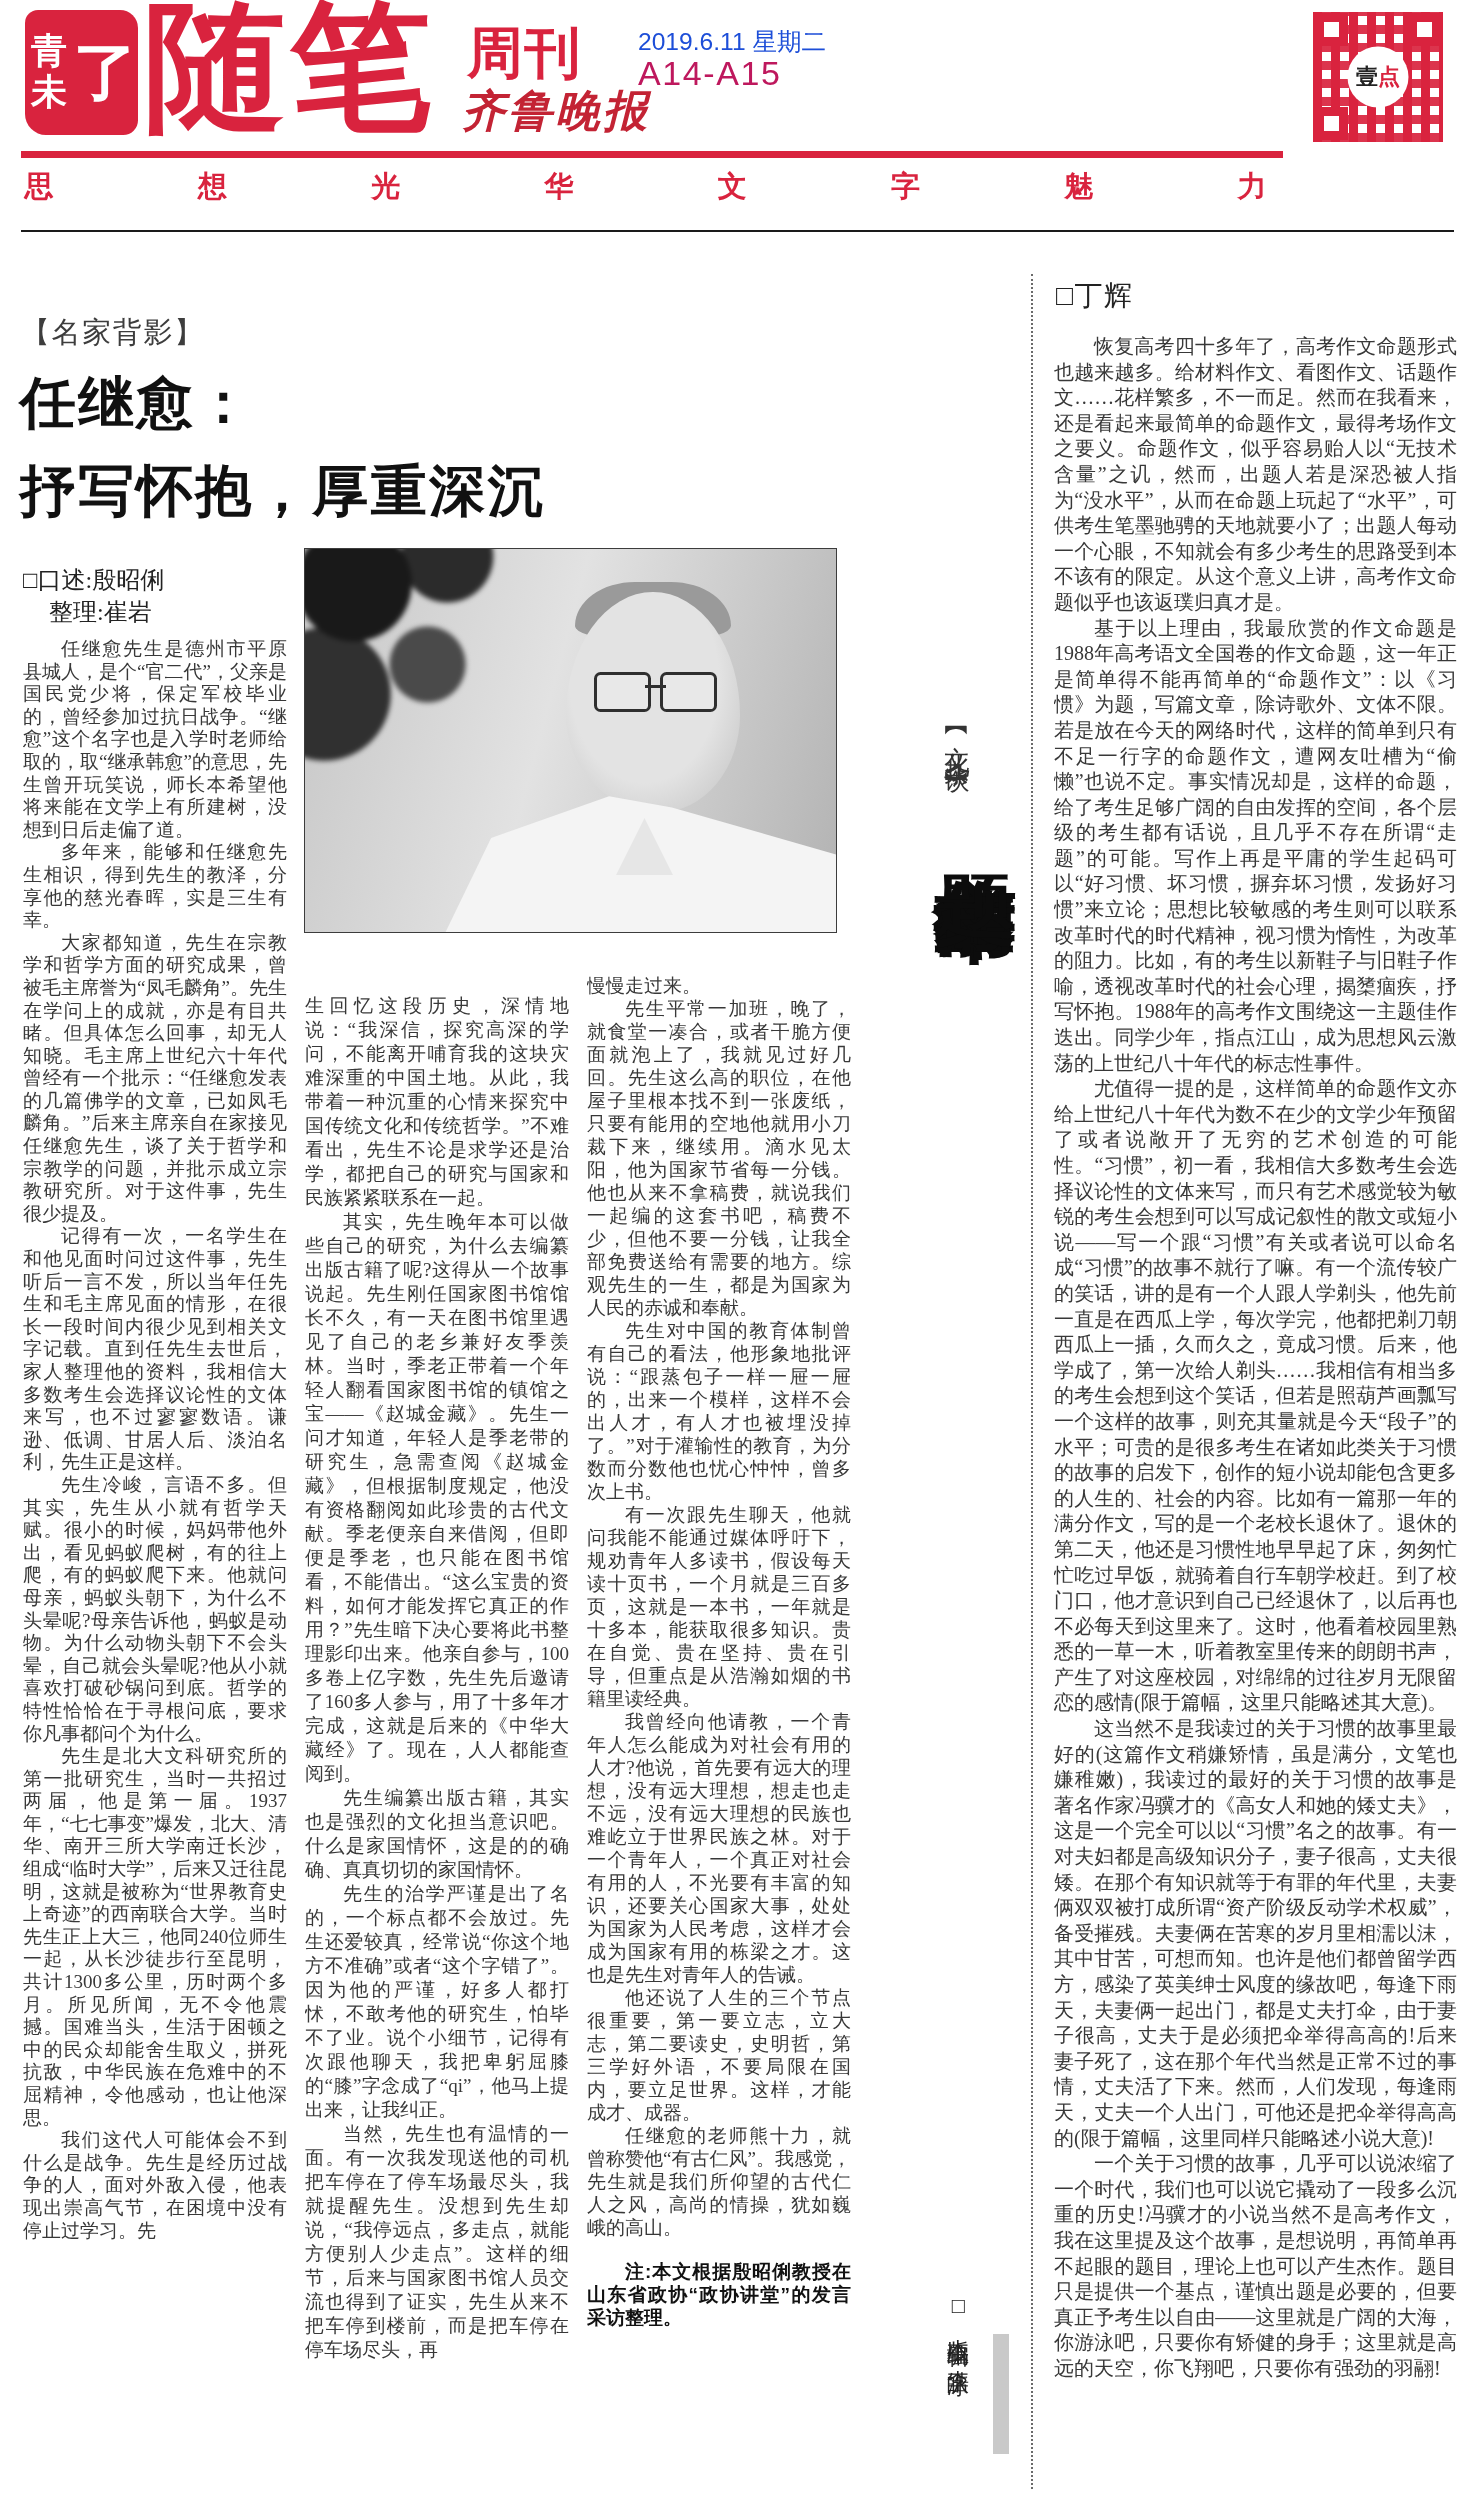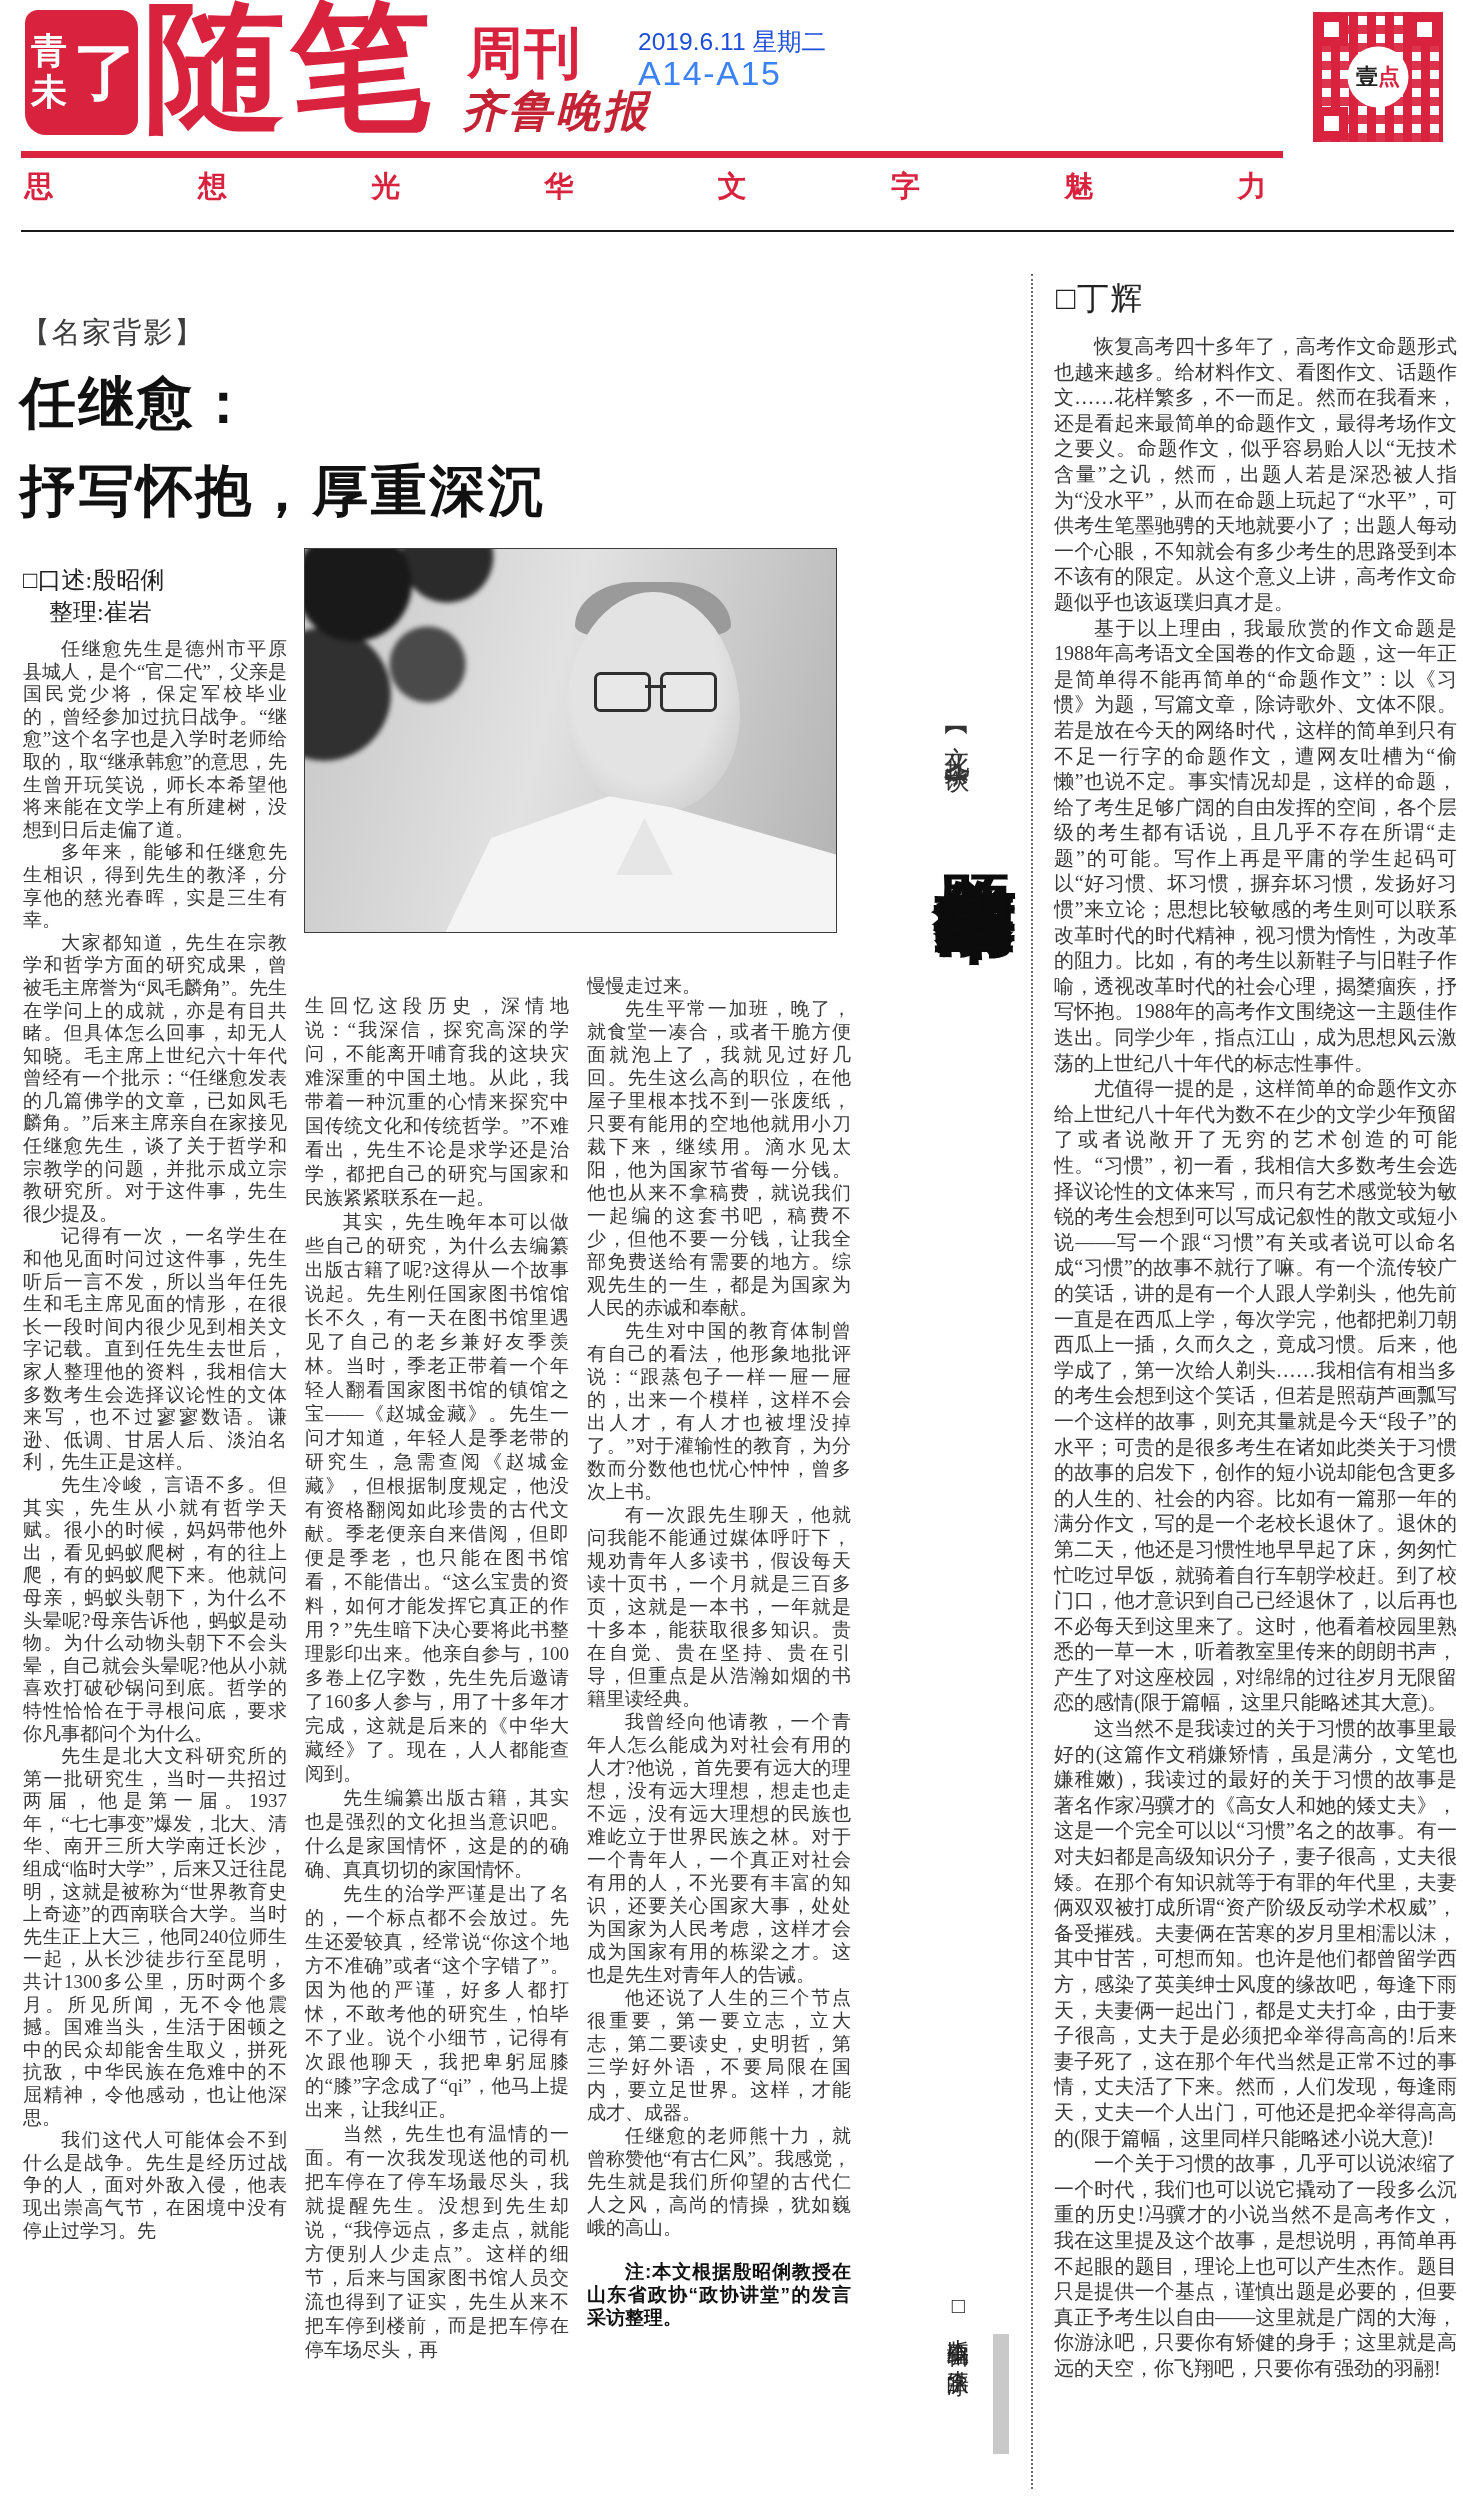--- a/index.html
+++ b/index.html
@@ -12,21 +12,21 @@
         border-radius:13px 18px 14.8px 21px;display:grid;grid-template-columns:1fr 1.2fr;
         align-items:center;justify-items:center;color:#fff;font-weight:700;}
   .seal .c1{display:flex;flex-direction:column;gap:1.6px;font-size:36px;line-height:1.1;}
   .seal .c2{font-size:64px;}
   .brand{left:144px;top:-6.6px;font-family:"Liberation Sans",sans-serif;font-weight:900;
          font-size:141px;line-height:146px;color:#d9233e;letter-spacing:4.9px;}
   .edition{left:467px;top:16.4px;font-family:"Liberation Sans",sans-serif;font-weight:900;
            font-size:56px;color:#d9233e;letter-spacing:1.6px;}
   .paper{left:461px;top:82px;font-style:italic;font-weight:700;font-size:44px;color:#c32334;letter-spacing:3.3px;}
   .date1{left:638px;top:24.6px;font-family:"Liberation Sans",sans-serif;font-size:24.6px;color:#1d4ed8;}
-  .date2{left:638px;top:54px;font-family:"Liberation Sans",sans-serif;font-size:34px;color:#3b82f6;letter-spacing:1.6px;}
+  .date2{left:638px;top:54px;font-family:"Liberation Sans",sans-serif;font-size:34px;color:#be185d;letter-spacing:1.6px;}
   .qr{left:1313px;top:11.5px;width:130px;height:130px;
       background:
         repeating-linear-gradient(0deg,rgba(217,35,62,.92) 0 9px,transparent 9px 18px),
         repeating-linear-gradient(90deg,#d9233e 0 9px,#fff 9px 18px);
       outline:1.6px solid #fff;}
   .finder{position:absolute;width:33px;height:33px;border:9px solid #d9233e;background:#fff;box-sizing:border-box;}
   .f1{left:1.6px;top:1.6px}.f2{right:1.6px;top:1.6px}.f3{left:1.6px;bottom:1.6px}
   .qr-center{position:absolute;left:50%;top:50%;transform:translate(-50%,-50%);
              width:61px;height:61px;background:#fff;border-radius:50%;
              display:flex;align-items:center;justify-content:center;
@@ -81,21 +81,21 @@
   .v-title{left:933px;top:846px;writing-mode:vertical-rl;text-orientation:upright;
            font-family:"Liberation Sans",sans-serif;font-weight:900;font-size:80px;line-height:82px;
            color:#0c0c0c;transform:scale(1.04,.84);transform-origin:top left;letter-spacing:-3.3px;}
   .editor{left:943px;top:2293px;writing-mode:vertical-rl;text-orientation:upright;
           font-size:22px;color:#222;letter-spacing:2.5px;}
   .editor .name{margin-top:21px;}
   .editor-bar{left:993px;top:2334px;width:16.4px;height:120px;background:#c9c9c9;}
   .divider{left:1031px;top:274px;height:2215px;border-left:2.5px dotted #6a6a6a;}
 
   
-  .r-author{left:1056px;top:277px;font-size:32px;color:#222;letter-spacing:1.6px;}
+  .r-author{left:1056px;top:277px;font-size:28px;color:#222;letter-spacing:1.6px;}
   .rcol{left:1054px;top:334px;width:403px;height:2156px;font-size:20px;line-height:25.6px;
         text-align:justify;color:#383838;overflow:hidden;}
   .rcol p{margin:0;text-indent:2em;}
 </style>
 </head>
 <body>
 
 <div id="page">
 
   <div class="abs seal">

